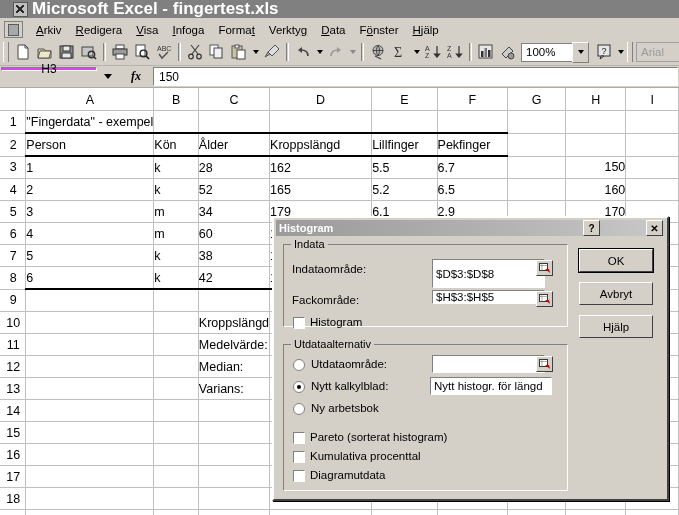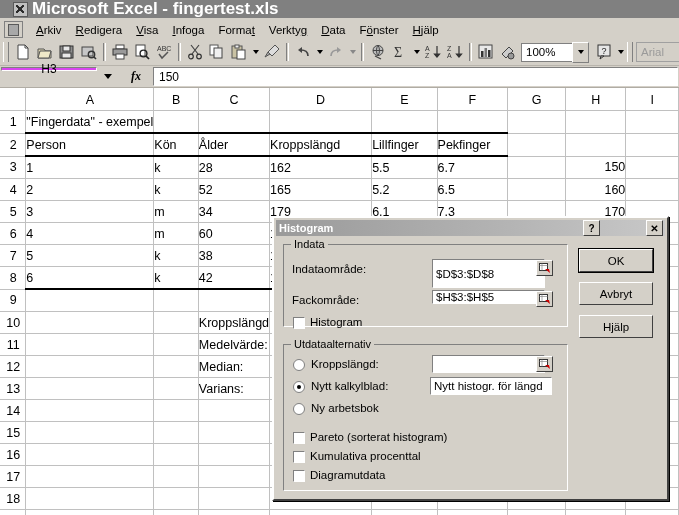--- a/index.html
+++ b/index.html
@@ -488,21 +488,21 @@
             <td class="cell r">160</td>
             <td class="cell"></td>
           </tr>
           <tr>
             <td class="rowhead">5</td>
             <td class="cell">3</td>
             <td class="cell">m</td>
             <td class="cell">34</td>
             <td class="cell">179</td>
             <td class="cell">6.1</td>
-            <td class="cell">7.3</td>
+            <td class="cell">2.9</td>
             <td class="cell"></td>
             <td class="cell r">170</td>
             <td class="cell"></td>
           </tr>
           <tr>
             <td class="rowhead">6</td>
             <td class="cell">4</td>
             <td class="cell">m</td>
             <td class="cell">60</td>
             <td class="cell">183</td>
@@ -710,21 +710,21 @@
 
     <span class="dbtn def" style="left:305px;top:31px;">OK</span>
     <span class="dbtn" style="left:305px;top:64px;">Avbryt</span>
     <span class="dbtn" style="left:305px;top:97px;">Hjälp</span>
 
     <div class="group" style="left:9px;top:126px;width:283px;height:145px;">
       <span class="glabel">Utdataalternativ</span>
     </div>
 
     <span class="radio" style="left:19px;top:141px;"></span>
-    <span class="dlabel" style="left:37px;top:140px;">Kroppslängd:</span>
+    <span class="dlabel" style="left:37px;top:140px;">Utdataområde:</span>
     <span class="tfield" style="left:158px;top:137px;width:113px;height:18px;"></span>
     <span class="refbtn" style="left:262px;top:138px;">
       <svg width="12" height="11" viewBox="0 0 12 11">
           <rect x="0.5" y="0.5" width="8" height="7" fill="#fff" stroke="#333"></rect>
           <path d="M0.5 2.5h8M3 0.5v7" stroke="#888" stroke-width="0.7"></path>
           <path d="M6 6l5 4-1-4z" fill="#c00"></path>
         </svg>
     </span>
 
     <span class="radio sel" style="left:19px;top:163px;"></span>

